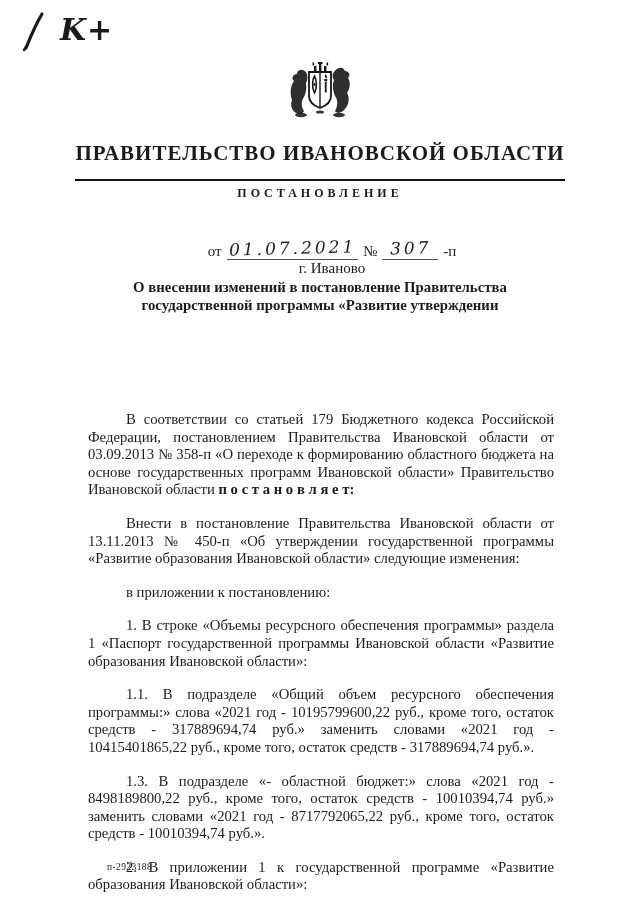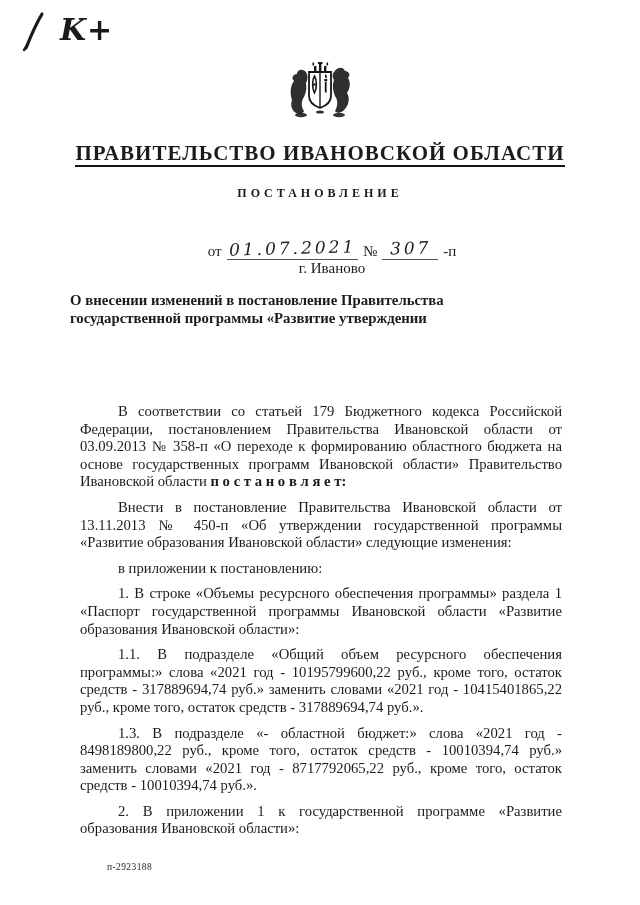--- a/index.html
+++ b/index.html
@@ -18,21 +18,21 @@
   
   .emblem { position:absolute; top:62px; left:288px; width:64px; height:60px; }
 
   
   .org-name {
     position:absolute; top:141px; left:0; width:100%;
     text-align:center; font-weight:bold; font-size:21px; letter-spacing:1px;
     white-space:nowrap;
   }
   .org-name .ul {
-    border-bottom:2px solid #141414; padding-bottom:0;
+    border-bottom:2px solid #141414; padding-bottom:14px;
   }
   .doc-type {
     position:absolute; top:186px; left:0; width:100%;
     text-align:center; font-weight:bold; font-size:12px; letter-spacing:4px;
   }
 
   
   .date-line {
     position:absolute; top:238px; left:0; width:100%;
     display:flex; justify-content:center; align-items:flex-end; gap:5px;
@@ -47,30 +47,30 @@
     font-size:17px; letter-spacing:3px; color:#222;
     transform:rotate(-1.5deg); padding:0 2px 1px 2px;
   }
   .city {
     position:absolute; top:260px; left:0; width:100%;
     text-align:center; font-size:15px; transform:translateX(12px);
   }
 
   
   .doc-title {
-    position:absolute; top:291px; left:70px; width:500px;
-    text-align:left; font-weight:bold; font-size:14.8px; line-height:18.2px;
+    position:absolute; top:278px; left:70px; width:500px;
+    text-align:center; font-weight:bold; font-size:14.8px; line-height:18.2px;
   }
 
   
   .body-text {
     position:absolute; top:395px; left:72px; width:498px;
     font-size:14.7px; line-height:17.6px;
   }
-  .body-text p { margin:8px; text-indent:38px; text-align:justify; }
+  .body-text p { margin:16px; text-indent:38px; text-align:justify; }
   .resolve { font-weight:bold; }
 
   .footer-code {
     position:absolute; top:862px; left:80px;
     font-size:9.5px; letter-spacing:0.4px; color:#222;margin-left:27px;
   }
 
   .ink { stroke:#1a1a1a; fill:none; stroke-linecap:round; }
 </style>
 </head>

